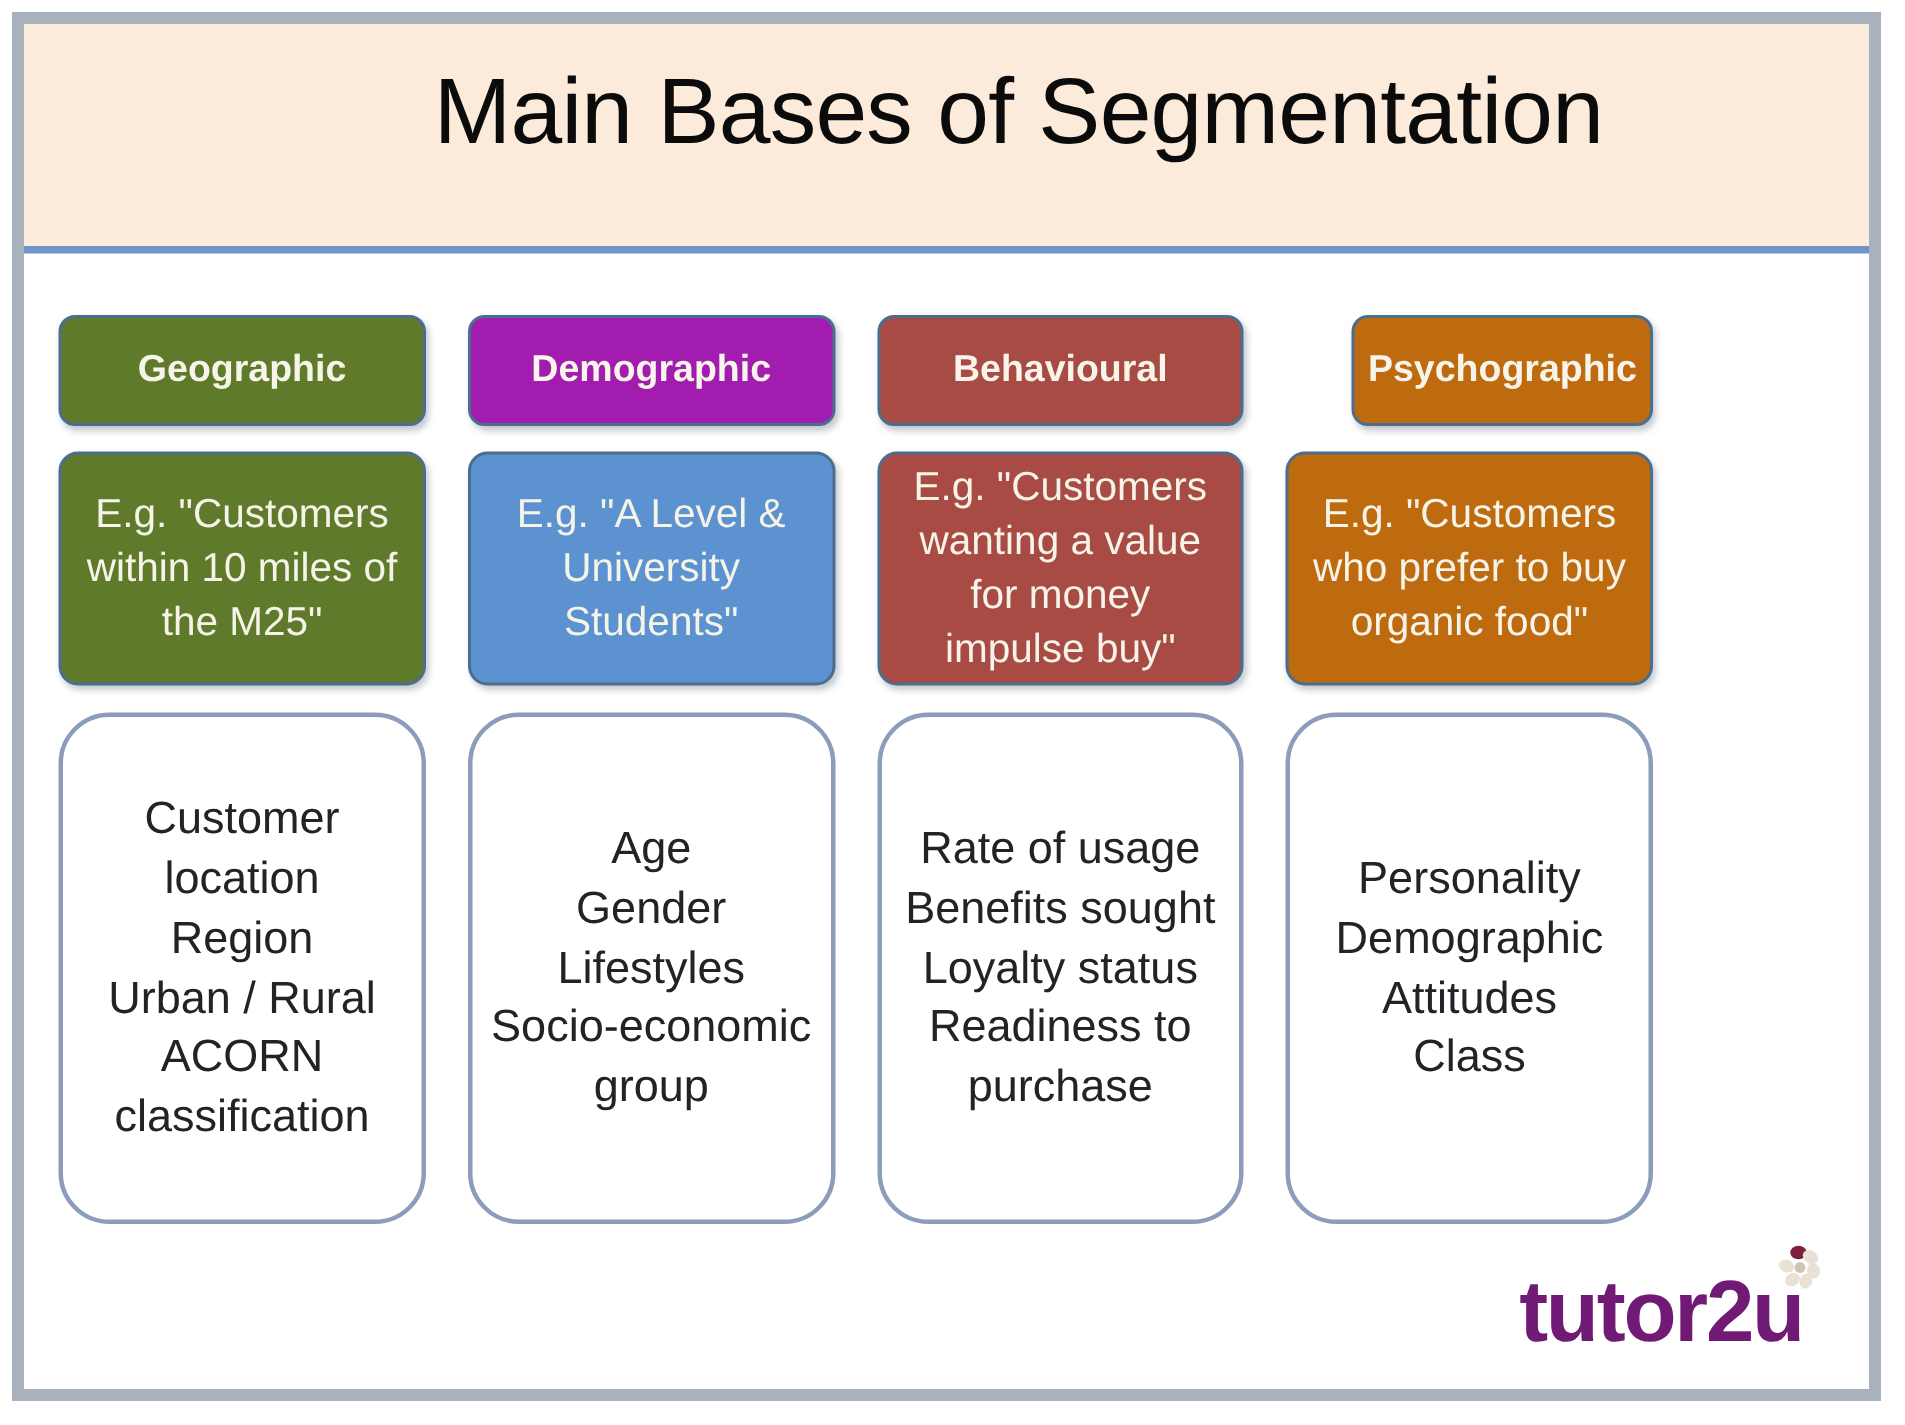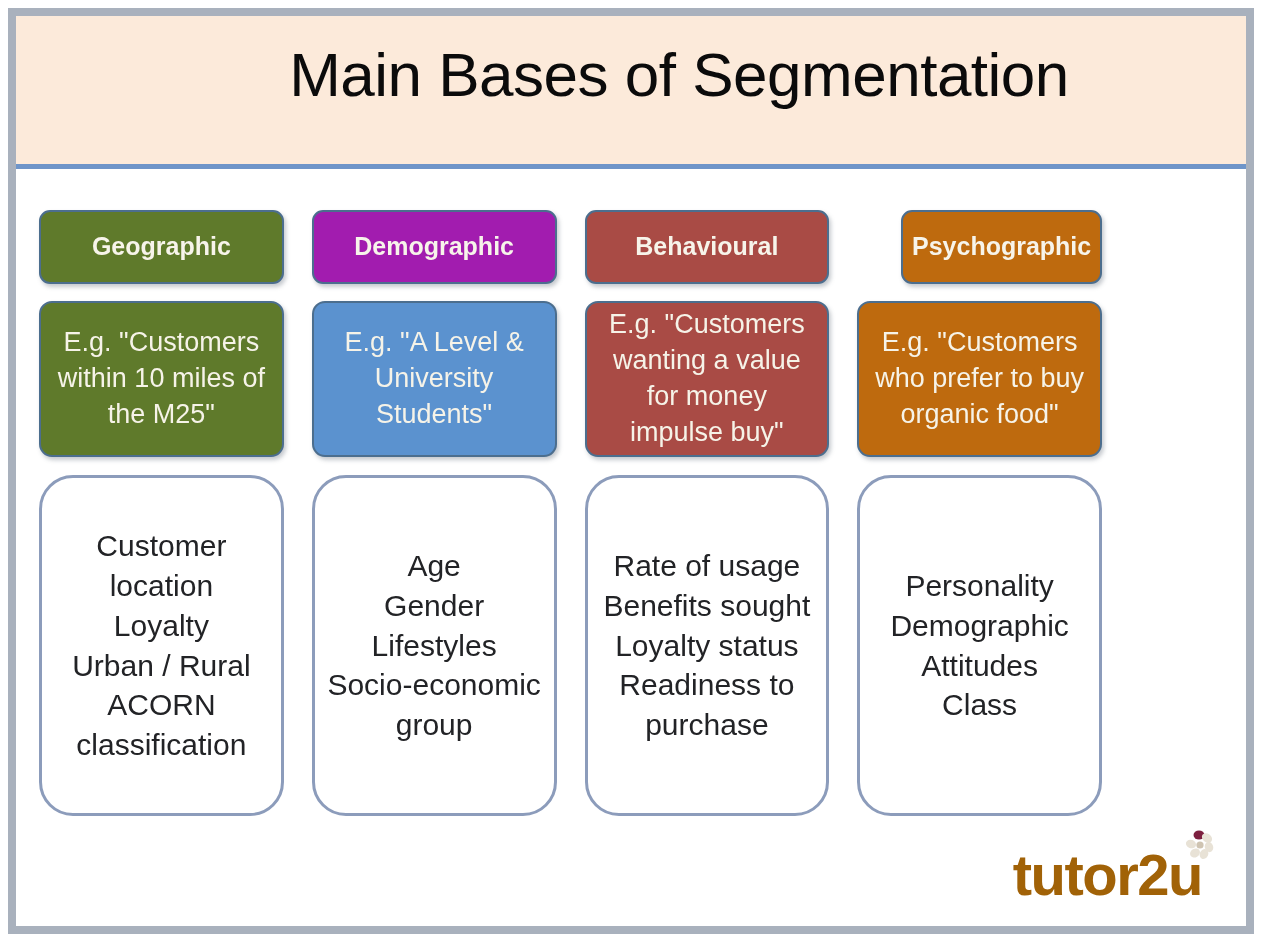--- a/index.html
+++ b/index.html
@@ -145,21 +145,21 @@
     bottom: 18px;
     width: 230px;
     height: 82px;
   }
   .logo-word {
     position: absolute;
     right: 14px;
     bottom: 4px;
     font-size: 58px;
     font-weight: bold;
-    color: #a16207;
+    color: #701a75;
     letter-spacing: -1.5px;
     line-height: 1;
   }
   .logo-flower {
     position: absolute;
     right: 0px;
     bottom: 46px;
     width: 34px;
     height: 34px;
   }
@@ -179,21 +179,21 @@
     <div class="column">
       <div class="col-header" style="background: rgb(95, 122, 43);">
         <span class="col-header-label">Geographic</span>
       </div>
       <div class="col-example" style="background: rgb(95, 122, 43);">
         <span class="col-example-label">E.g. "Customers within 10 miles of the M25"</span>
       </div>
       <div class="col-detail">
         <span class="col-detail-label">Customer
 location
-Loyalty
+Region
 Urban / Rural
 ACORN
 classification</span>
       </div>
     </div>
 
     <div class="column">
       <div class="col-header" style="background: #a21caf;">
         <span class="col-header-label">Demographic</span>
       </div>

